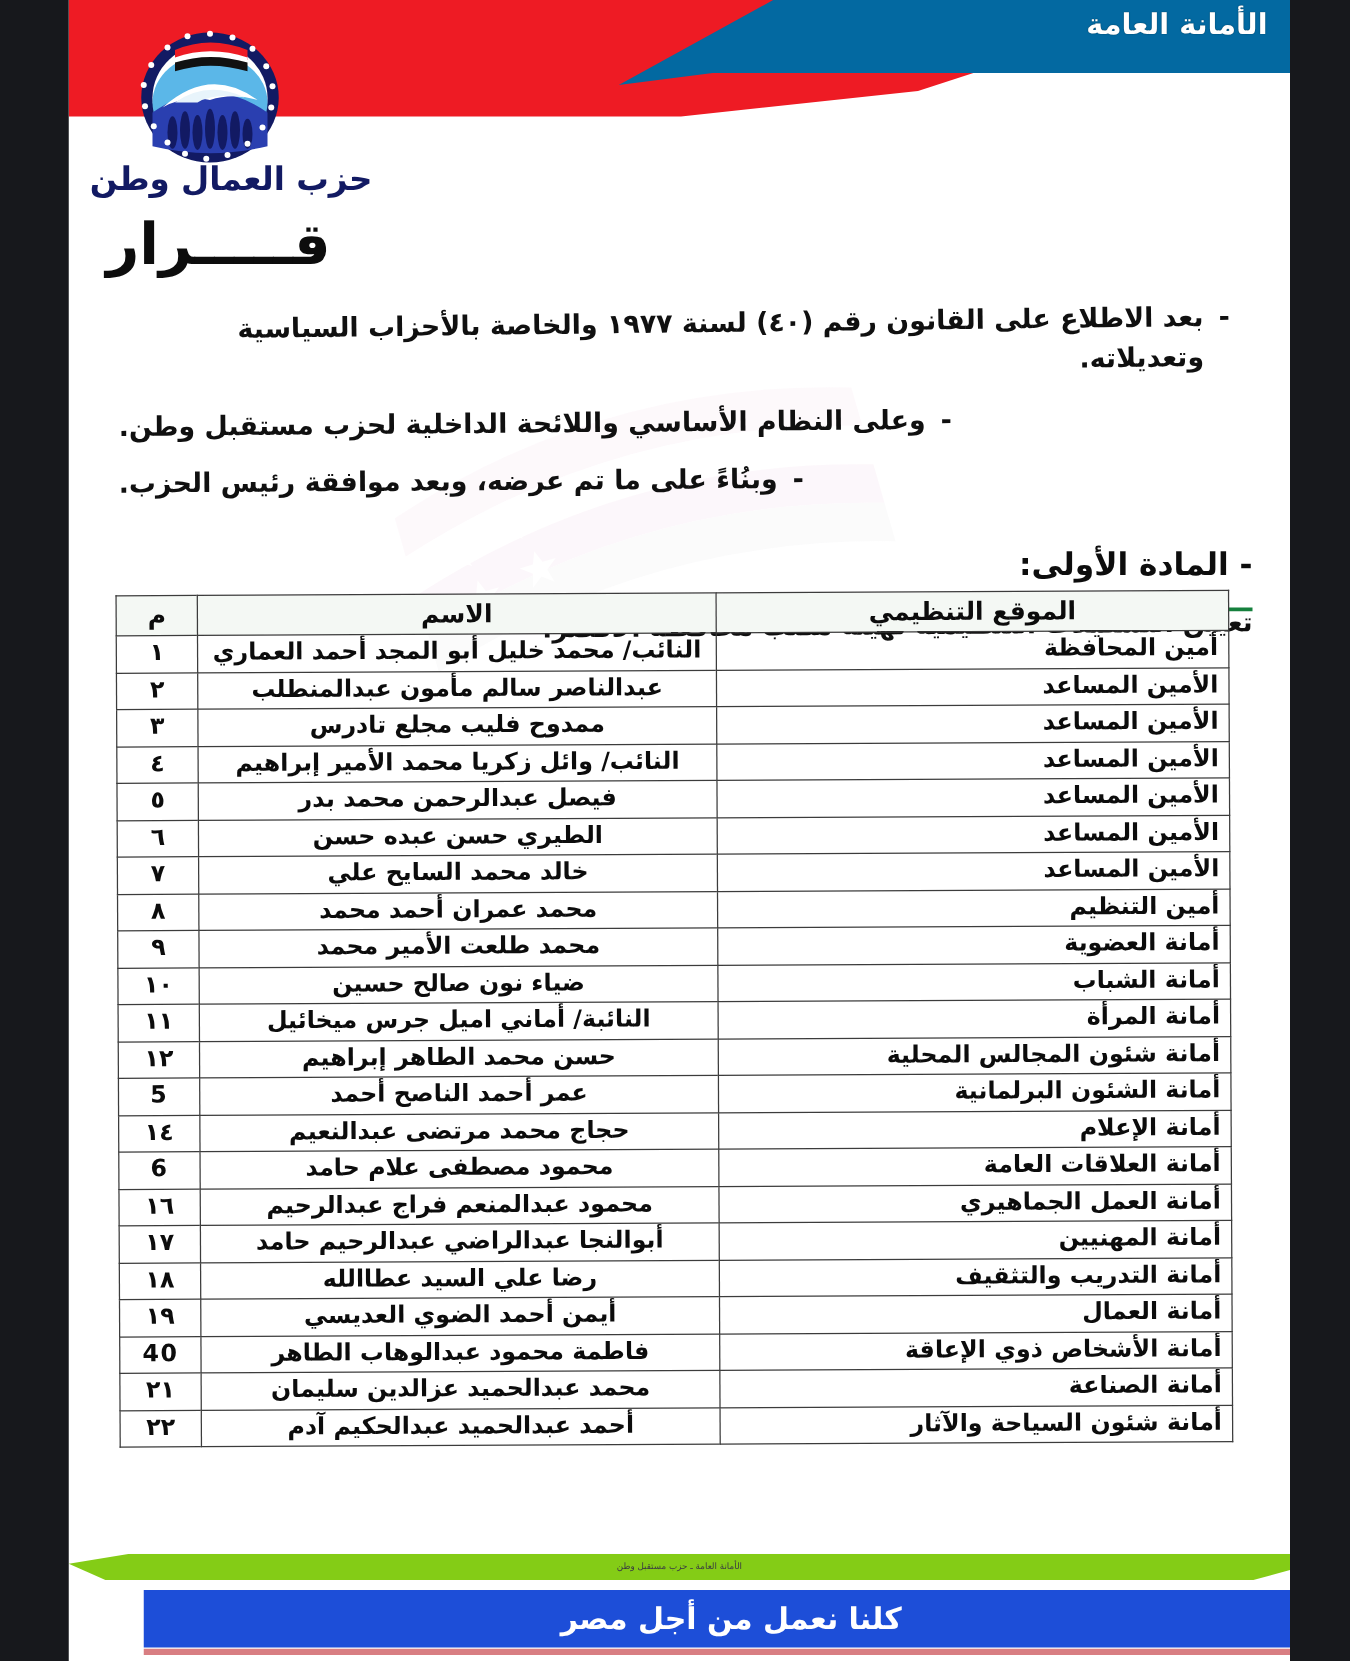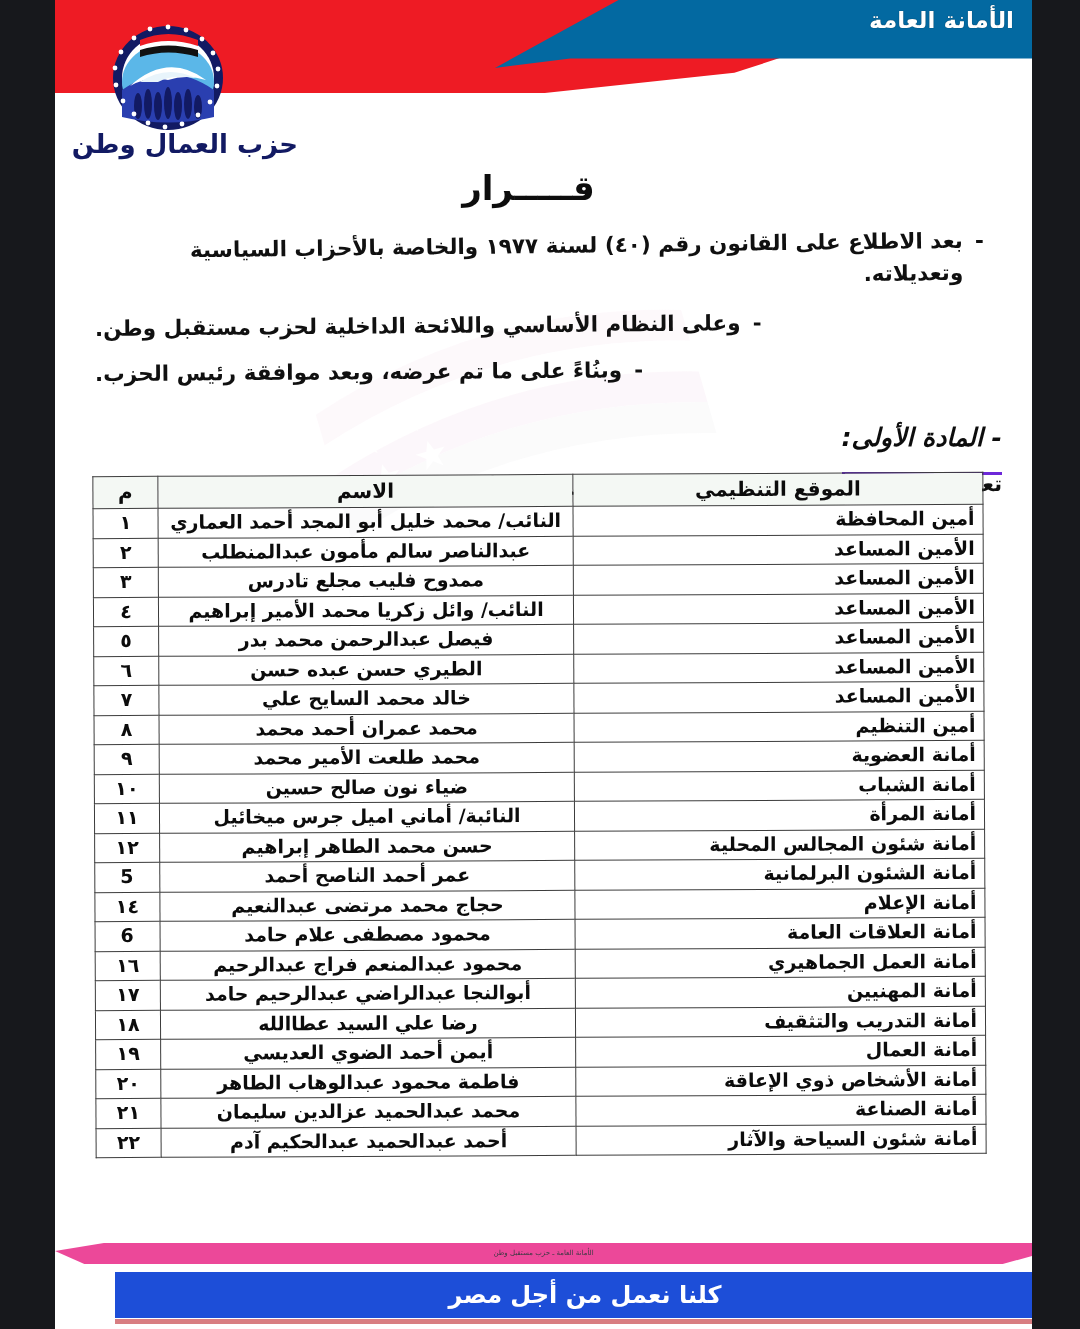--- a/index.html
+++ b/index.html
@@ -84,22 +84,22 @@
 
   
   .doc-body {
     position: absolute;
     left: 0; top: 118px;
     width: 977px;
     padding: 0 30px;
   }
 
   .decree-title {
-    text-align: center;
-    font-size: 34px;
+    text-align: left;
+    font-size: 46px;
     font-weight: bold;
     color: #0d0d0d;
     letter-spacing: 6px;
     margin: 50px 0 0 0;
     padding-right: 30px;
   }
 
   .clauses {
     margin: 22px 0 0 0;
     padding: 0 18px 0 10px;
@@ -124,23 +124,22 @@
 
   .article-heading {
     margin: 36px 0 0 0;
     text-align: right;
     padding-left: 180px;
     font-size: 25px;
     font-weight: bold;
     color: #0d0d0d;
   }
   .article-heading span {
-    border-bottom: 3px solid #6d28d9;
+    border-bottom: 3px solid #15803d;
     padding-bottom: 20px;
-    font-style: italic;
   }
 
   .article-text {
     margin: 24px 0 0 0;
     text-align: right;
     padding-left: 28px;
     font-size: 21px;
     font-weight: bold;
     color: #101010;
     transform: rotate(-0.5deg);
@@ -191,21 +190,21 @@
   td.pos, th.pos   { text-align: right; padding-right: 16px; }
   td.name, th.name { text-align: center; }
   td.num, th.num   { text-align: center; font-size: 20px; letter-spacing: 1px; }
   th.pos, th.name  { text-align: center; }
 
   
   .footer-black {
     position: absolute;
     left: 0; top: 1243px;
     width: 977px; height: 21px;
-    background: #ec4899;
+    background: #84cc16;
     clip-path: polygon(5% 0, 100% 0, 100% 62%, 97% 100%, 3% 100%, 0 38%);
     overflow: hidden;
   }
   .footer-black-text {
     position: absolute;
     inset: 0;
     color: #3a3a42;
     font-size: 7px;
     line-height: 21px;
     text-align: center;
@@ -445,21 +444,21 @@
               <td class="num">١٨</td>
             </tr>
             <tr>
               <td class="pos">أمانة العمال</td>
               <td class="name">أيمن أحمد الضوي العديسي</td>
               <td class="num">١٩</td>
             </tr>
             <tr>
               <td class="pos">أمانة الأشخاص ذوي الإعاقة</td>
               <td class="name">فاطمة محمود عبدالوهاب الطاهر</td>
-              <td class="num">٢٠</td>
+              <td class="num">40</td>
             </tr>
             <tr>
               <td class="pos">أمانة الصناعة</td>
               <td class="name">محمد عبدالحميد عزالدين سليمان</td>
               <td class="num">٢١</td>
             </tr>
             <tr>
               <td class="pos">أمانة شئون السياحة والآثار</td>
               <td class="name">أحمد عبدالحميد عبدالحكيم آدم</td>
               <td class="num">٢٢</td>

